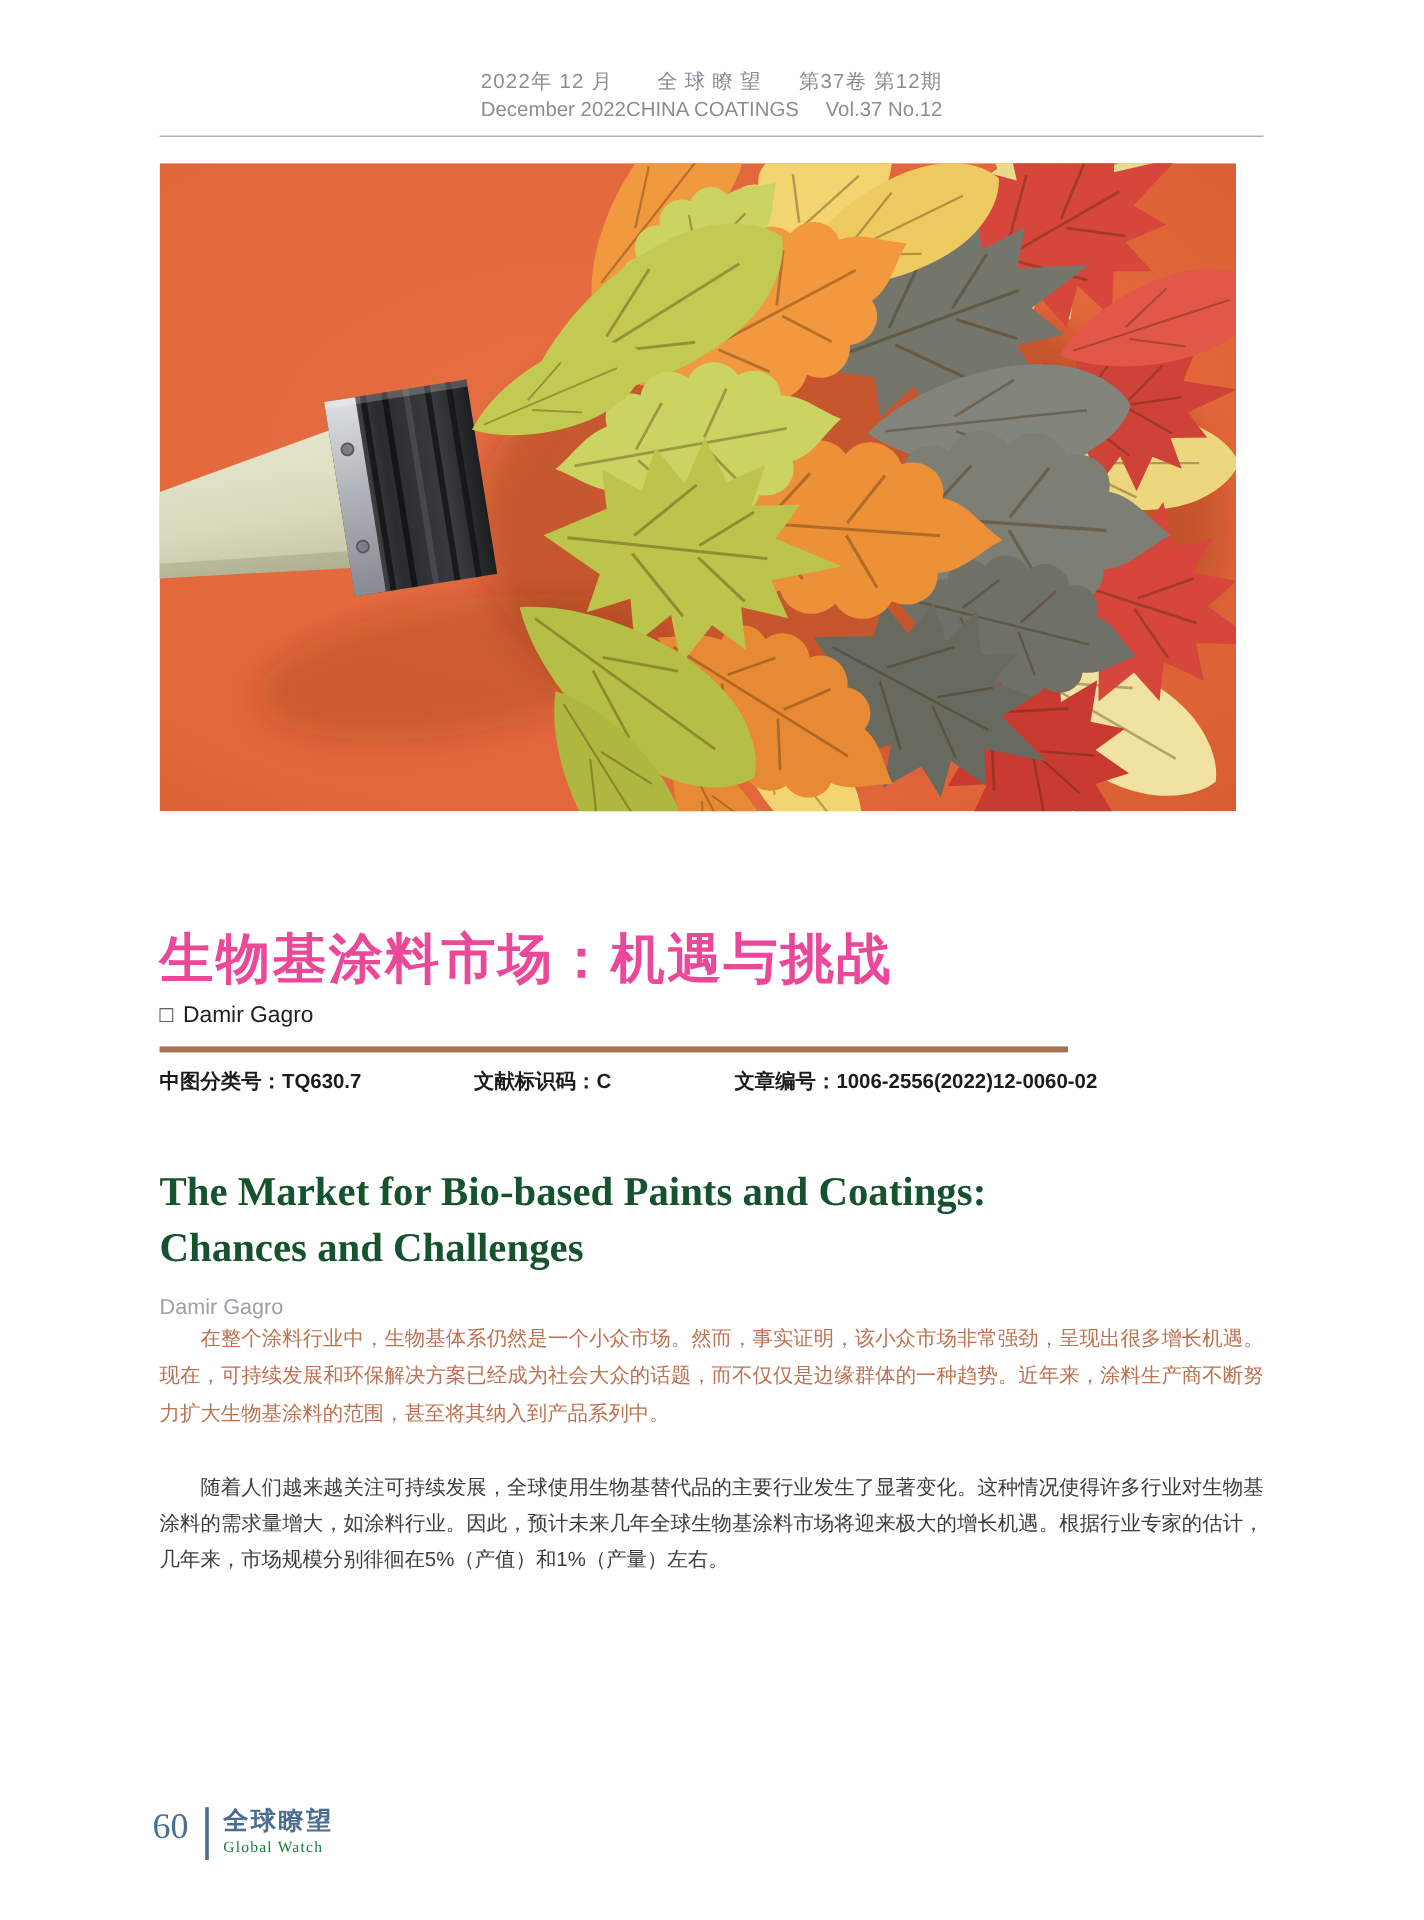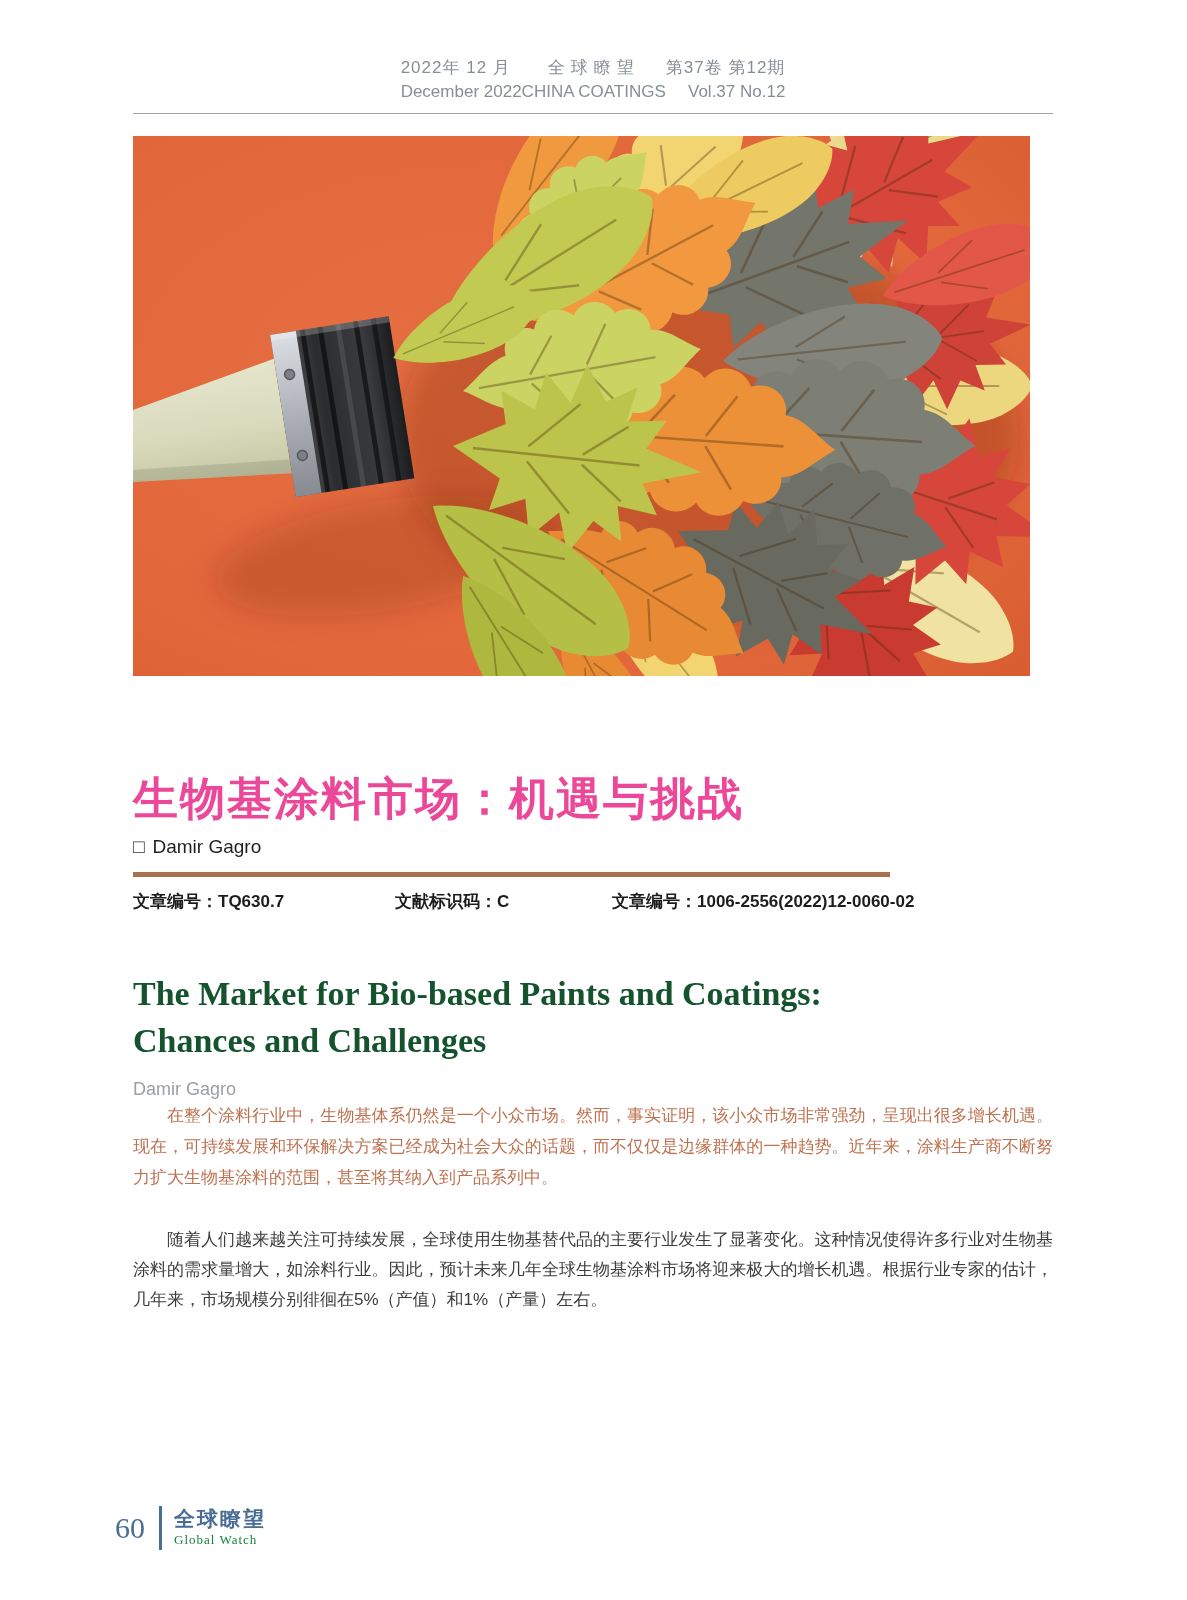--- a/index.html
+++ b/index.html
@@ -39,21 +39,21 @@
     font-size:34px; line-height:47px; color:#14532d; }
   .author-en { margin-top:15px; font-size:18px; color:#9aa0a6; }
 
   
   .abstract { font-family:"Liberation Serif", serif; font-size:17px;
     line-height:31px; color:#be7150; text-align:justify; text-indent:2em; }
   .body-text { margin-top:32px; font-size:17px; line-height:30px; color:#3d3d3d;
     text-align:justify; text-indent:2em; }
 
   
-  .page-footer { position:absolute; left:115px; bottom:50px; display:flex; align-items:center; }
+  .page-footer { position:absolute; left:127px; bottom:50px; display:flex; align-items:flex-start; }
   .page-num { font-family:"Liberation Serif", serif; font-size:30px; color:#4a6d94; }
   .footer-divider { width:3px; height:44px; background:#4a6d94; margin:0 12px 0 14px; }
   .footer-section .cn { font-size:21px; font-weight:700; letter-spacing:2px; color:#4a6d94; line-height:24px; }
   .footer-section .en { font-family:"Liberation Serif", serif; font-size:13px; letter-spacing:1px;
     color:#15803d; line-height:18px; }
 </style>
 </head>
 <body>
 
 <div class="page">
@@ -176,21 +176,21 @@
 
     <h1 class="title-cn">生物基涂料市场：机遇与挑战</h1>
 
     <div class="author-cn">
       <span class="marker">□</span><span>Damir Gagro</span>
     </div>
 
     <div class="title-rule"></div>
 
     <div class="meta-row">
-      <span class="meta-item">文章编号：TQ630.7</span>
+      <span class="meta-item">中图分类号：TQ630.7</span>
       <span class="meta-item">文献标识码：C</span>
       <span class="meta-item">文章编号：1006-2556(2022)12-0060-02</span>
     </div>
 
     <h2 class="title-en">
       <div>The Market for Bio-based Paints and Coatings:</div>
       <div>Chances and Challenges</div>
     </h2>
     <div class="author-en">Damir Gagro</div>
 

